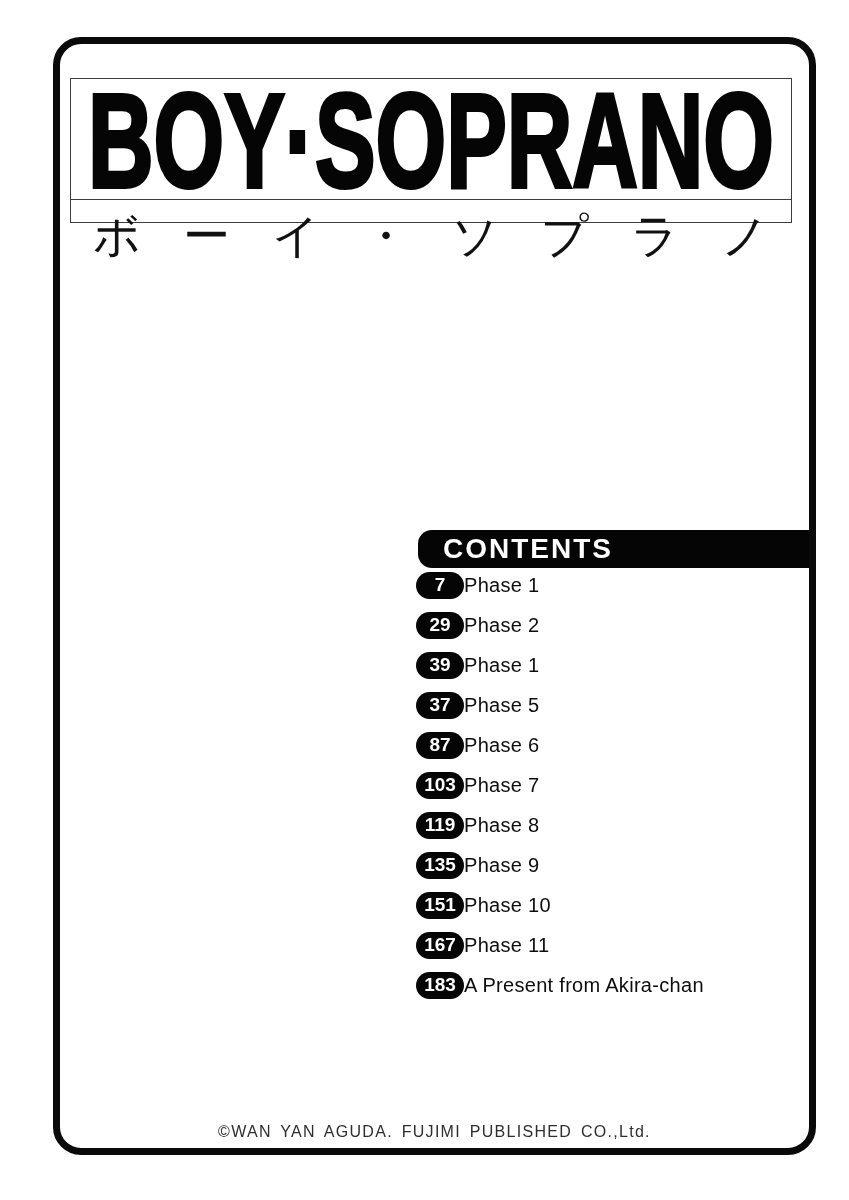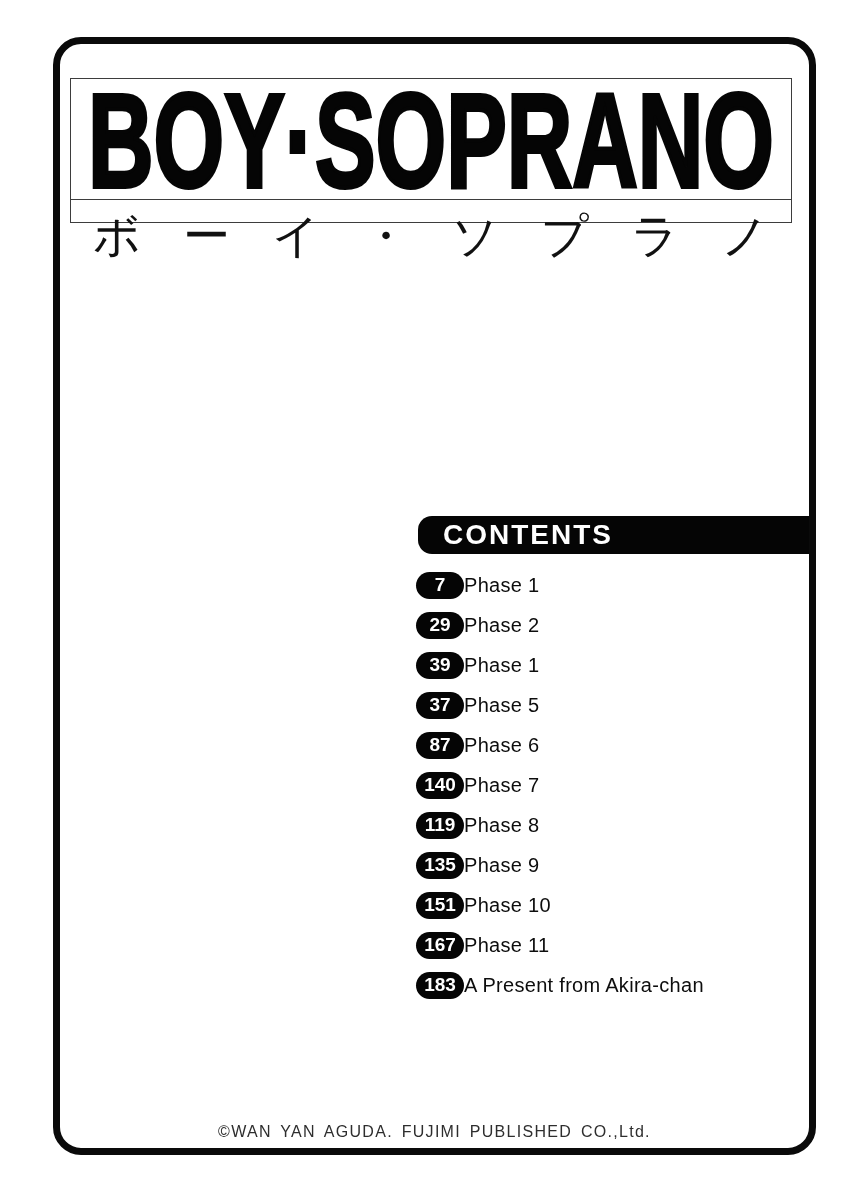--- a/index.html
+++ b/index.html
@@ -48,21 +48,21 @@
     justify-content: space-between;
     padding: 0 22px;
     font-family: "DejaVu Sans", sans-serif;
     font-size: 47px;
     color: #111111;
     line-height: 1;
   }
   
   .contents-bar {
     position: absolute;
-    left: 358px; top: 472px;
+    left: 358px; top: 486px;
     width: 391px; height: 38px;
     background: #050505;
     border-radius: 14px 0 0 14px;
     display: flex;
     align-items: center;
   }
   .contents-bar span {
     color: #ffffff;
     font-weight: bold;
     font-size: 28px;
@@ -154,21 +154,21 @@
     </li>
     <li class="toc-row">
       <span class="pill">37</span>
       <span class="chapter">Phase 5</span>
     </li>
     <li class="toc-row">
       <span class="pill">87</span>
       <span class="chapter">Phase 6</span>
     </li>
     <li class="toc-row">
-      <span class="pill">140</span>
+      <span class="pill">103</span>
       <span class="chapter">Phase 7</span>
     </li>
     <li class="toc-row">
       <span class="pill">119</span>
       <span class="chapter">Phase 8</span>
     </li>
     <li class="toc-row">
       <span class="pill">135</span>
       <span class="chapter">Phase 9</span>
     </li>

